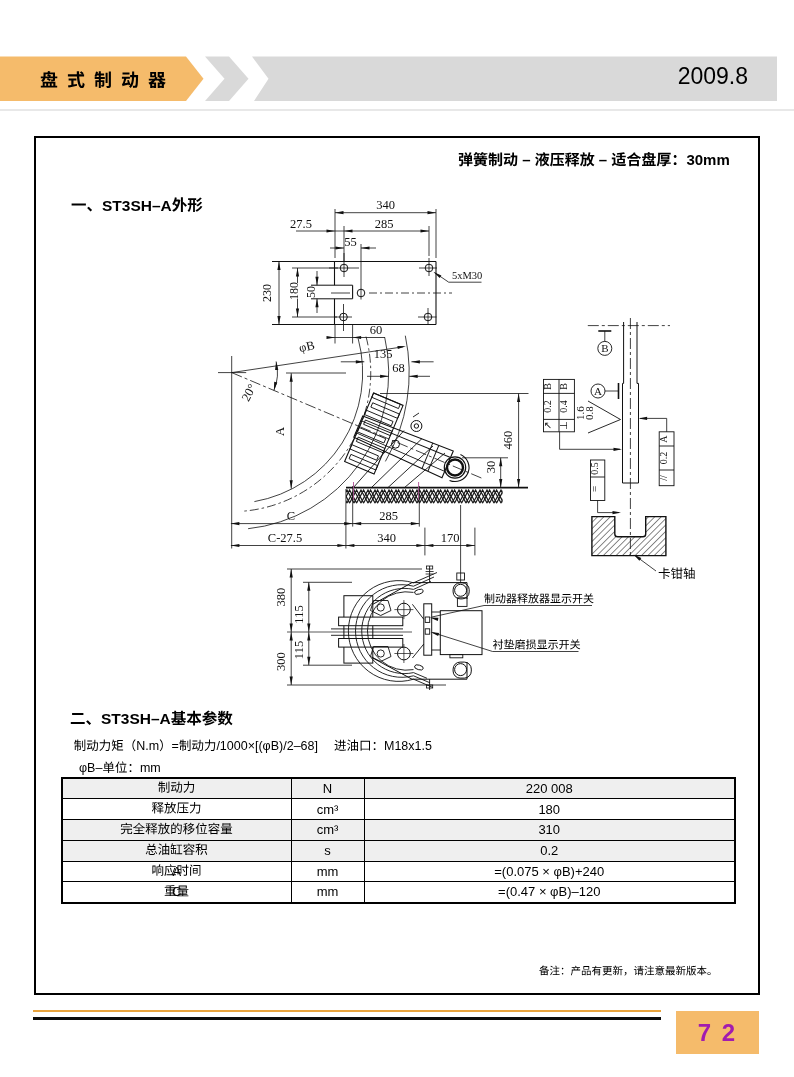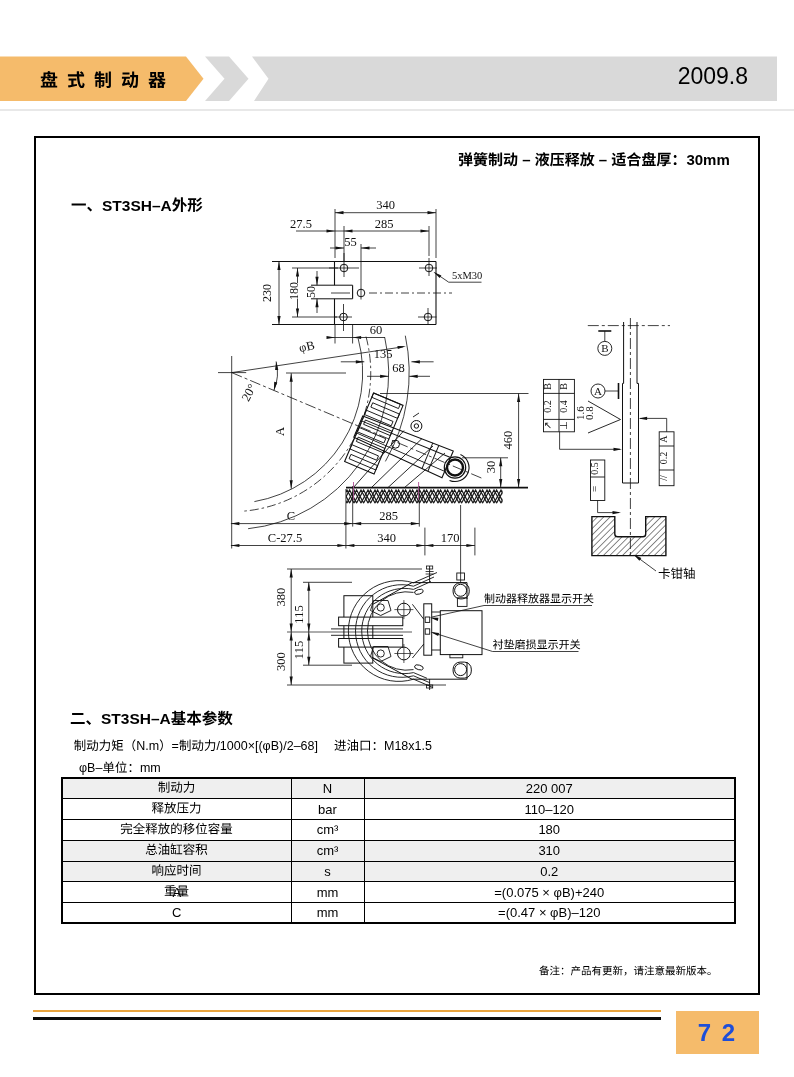--- a/index.html
+++ b/index.html
@@ -7,44 +7,39 @@
 #hline{position:absolute;left:0;top:109px;width:794px;height:2px;background:#e8e8e8}
 #date{position:absolute;left:600px;top:63px;width:148px;text-align:right;font-size:23px;color:#000}
 table{position:absolute;left:61px;top:777px;width:675px;border-collapse:collapse;table-layout:fixed;border:2px solid #000}
 td{border:1px solid #000;height:19.75px;padding:0;text-align:center;font-size:13px;vertical-align:middle}
 tr{height:20.75px}
 td:nth-child(1){width:229px}
 td:nth-child(2){width:73px}
 td:nth-child(3){width:371px}
 #footL1{position:absolute;left:33px;top:1010px;width:628px;height:1.5px;background:#E8A33D}
 #footL2{position:absolute;left:33px;top:1016.5px;width:628px;height:3.5px;background:#0b0b0b}
-#pagenum{position:absolute;left:676px;top:1011px;width:83px;height:43px;background:#F5BB6B;color:#1d4ed8;font-size:24px;font-weight:bold;text-align:center;line-height:43px;letter-spacing:2px}
+#pagenum{position:absolute;left:676px;top:1011px;width:83px;height:43px;background:#F5BB6B;color:#a21caf;font-size:24px;font-weight:bold;text-align:center;line-height:43px;letter-spacing:2px}
 svg.overlay{position:absolute;left:0;top:0}
 </style></head>
 <body>
 <div id="page">
 <svg class="overlay" width="794" height="120" viewBox="0 0 794 120">
       <polygon points="0,56.5 186,56.5 203.5,78.7 186,101 0,101" fill="#F5BB6B"></polygon>
       <polygon points="205,56.5 229,56.5 248.5,78.7 229,101 205,101 224.5,78.7" fill="#D9D9D9"></polygon>
       <polygon points="252,56.5 777,56.5 777,101 254,101 268.5,78.7" fill="#D9D9D9"></polygon>
     </svg>
 <div id="hline"></div>
 <div id="date">2009.8</div>
 <div id="box"></div>
 <table>
       <tbody>
         <tr style="background:#efefef">
           <td></td>
           <td>N</td>
-          <td>220 007</td>
-        </tr>
-        <tr>
-          <td></td>
-          <td>bar</td>
-          <td>110–120</td>
+          <td>220 008</td>
         </tr>
         <tr>
           <td></td>
           <td>cm³</td>
           <td>180</td>
         </tr>
         <tr style="background:#efefef">
           <td></td>
           <td>cm³</td>
           <td>310</td>

